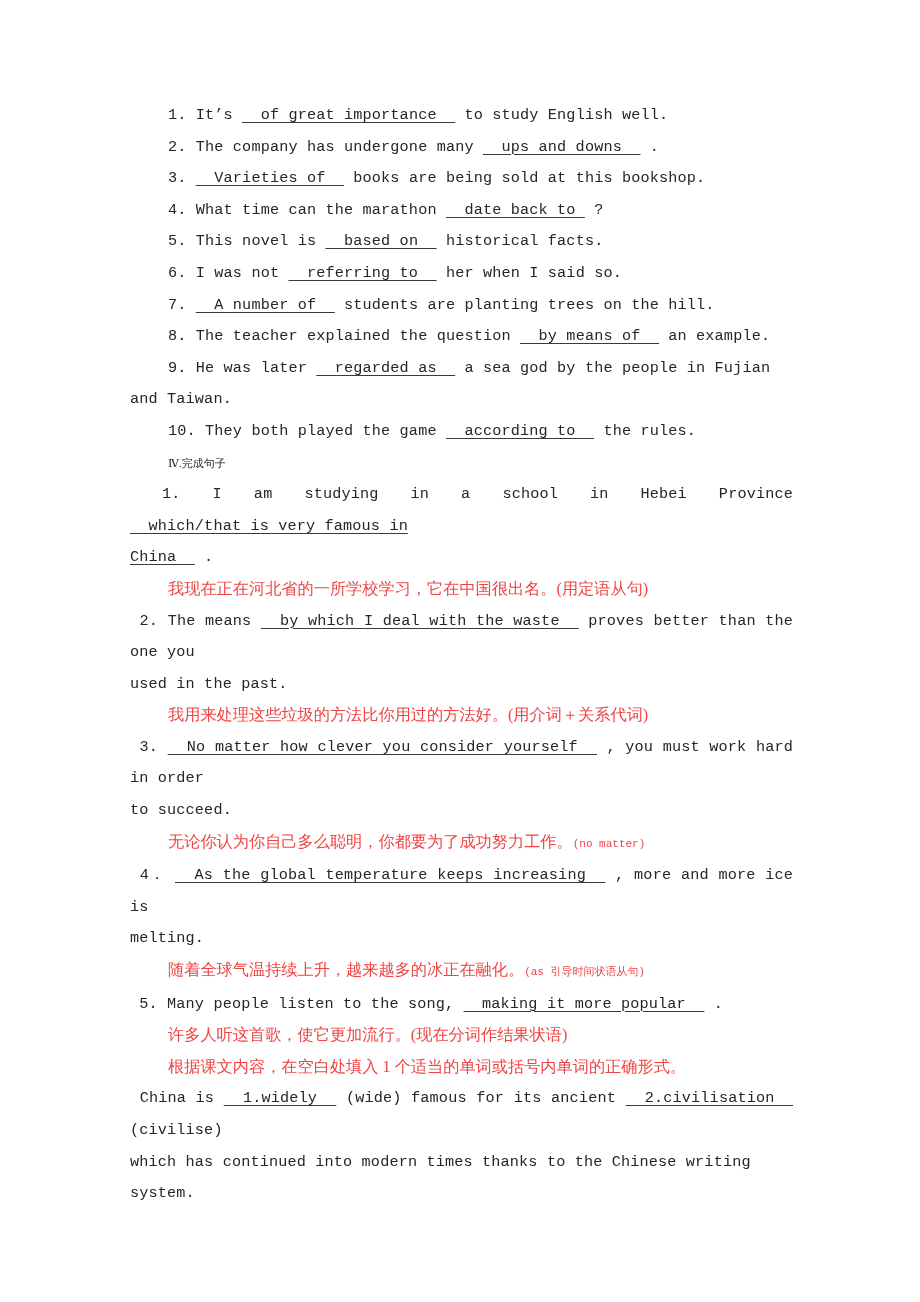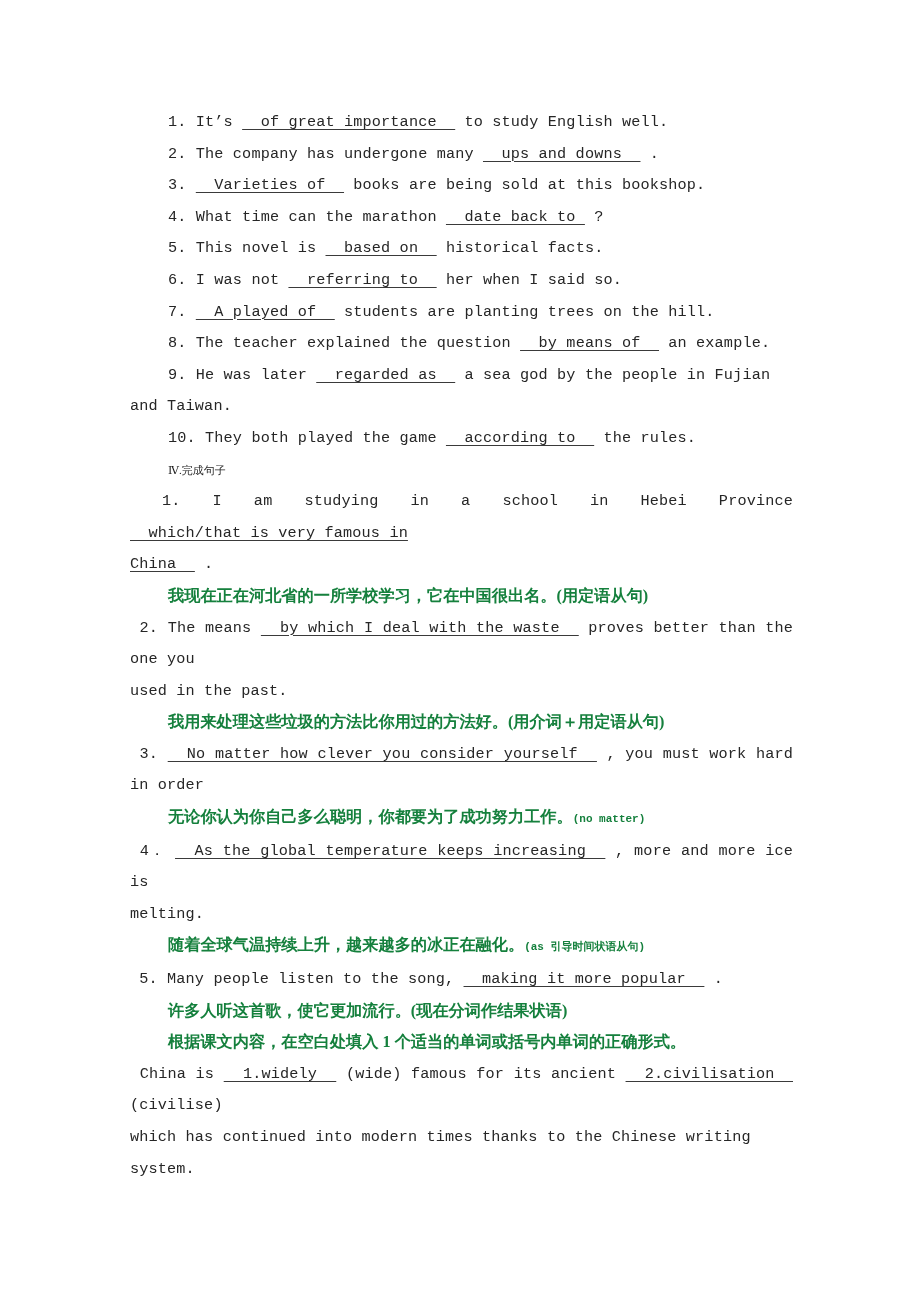--- a/index.html
+++ b/index.html
@@ -11,21 +11,21 @@
     width: 920px;
     height: 1302px;
     position: relative;
     overflow: hidden;
     font-family: "Liberation Mono", "DejaVu Sans Mono", monospace;
     color: #1a1a1a;
   }
   .page {
     position: absolute;
     left: 0;
-    top: 7px;
+    top: 0;
     width: 920px;
     height: 1052px;
     background: #ffffff;
   }
   .content {
     position: absolute;
     left: 130px;
     top: 100px;
     width: 663px;
   }
@@ -51,22 +51,21 @@
     font-size: 11px;
     line-height: 31.6px;
     text-indent: 38px;
     color: #1d1d1d;
   }
   .zh {
     font-family: "Liberation Serif", "DejaVu Serif", serif;
     font-size: 16.2px;
     line-height: 31.6px;
     text-indent: 38px;
-    color: #15803d;
-    font-weight: bold;
+    color: #ef4444;
   }
   .zh .en-inline {
     font-family: "Liberation Mono", "DejaVu Sans Mono", monospace;
     font-size: 11px;
   }
 
   
   .blank {
     text-decoration: underline;
     text-decoration-thickness: 1px;
@@ -86,39 +85,40 @@
   <div class="ln indent"><span>2.</span><span> The company has undergone many </span><span class="blank">  ups and downs  </span><span> .</span></div>
 
   <div class="ln indent"><span>3.</span><span> </span><span class="blank">  Varieties of  </span><span> books are being sold at this bookshop.</span></div>
 
   <div class="ln indent"><span>4.</span><span> What time can the marathon </span><span class="blank">  date back to </span><span> ?</span></div>
 
   <div class="ln indent"><span>5.</span><span> This novel is </span><span class="blank">  based on  </span><span> historical facts.</span></div>
 
   <div class="ln indent"><span>6.</span><span> I was not </span><span class="blank">  referring to  </span><span> her when I said so.</span></div>
 
-  <div class="ln indent"><span>7.</span><span> </span><span class="blank">  A played of  </span><span> students are planting trees on the hill.</span></div>
+  <div class="ln indent"><span>7.</span><span> </span><span class="blank">  A number of  </span><span> students are planting trees on the hill.</span></div>
 
   <div class="ln indent"><span>8.</span><span> The teacher explained the question </span><span class="blank">  by means of  </span><span> an example.</span></div>
 
   <div class="ln indent"><span>9.</span><span> He was later </span><span class="blank">  regarded as  </span><span> a sea god by the people in Fujian and Taiwan.</span></div>
 
   <div class="ln indent"><span>10.</span><span> They both played the game </span><span class="blank">  according to  </span><span> the rules.</span></div>
 
   <div class="hdr">Ⅳ.完成句子</div>
 
   <div class="ln just"><span> 1. I am studying in a school in Hebei Province </span><span class="blank">  which/that is very famous in</span></div>
   <div class="ln"><span class="blank">China  </span><span> .</span></div>
   <div class="zh">我现在正在河北省的一所学校学习，它在中国很出名。(用定语从句)</div>
 
   <div class="ln just"><span> 2. The means </span><span class="blank">  by which I deal with the waste  </span><span> proves better than the one you</span></div>
   <div class="ln">used in the past.</div>
-  <div class="zh">我用来处理这些垃圾的方法比你用过的方法好。(用介词＋用定语从句)</div>
+  <div class="zh">我用来处理这些垃圾的方法比你用过的方法好。(用介词＋关系代词)</div>
 
   <div class="ln just"><span> 3. </span><span class="blank">  No matter how clever you consider yourself  </span><span> , you must work hard in order</span></div>
+  <div class="ln">to succeed.</div>
   <div class="zh"><span>无论你认为你自己多么聪明，你都要为了成功努力工作。</span><span class="en-inline">(no matter)</span></div>
 
   <div class="ln just"><span> 4． </span><span class="blank">  As the global temperature keeps increasing  </span><span> , more and more ice is</span></div>
   <div class="ln">melting.</div>
   <div class="zh"><span>随着全球气温持续上升，越来越多的冰正在融化。</span><span class="en-inline">(as 引导时间状语从句)</span></div>
 
   <div class="ln"><span> 5. Many people listen to the song, </span><span class="blank">  making it more popular  </span><span> .</span></div>
   <div class="zh">许多人听这首歌，使它更加流行。(现在分词作结果状语)</div>
 
   <div class="zh">根据课文内容，在空白处填入 1 个适当的单词或括号内单词的正确形式。</div>

